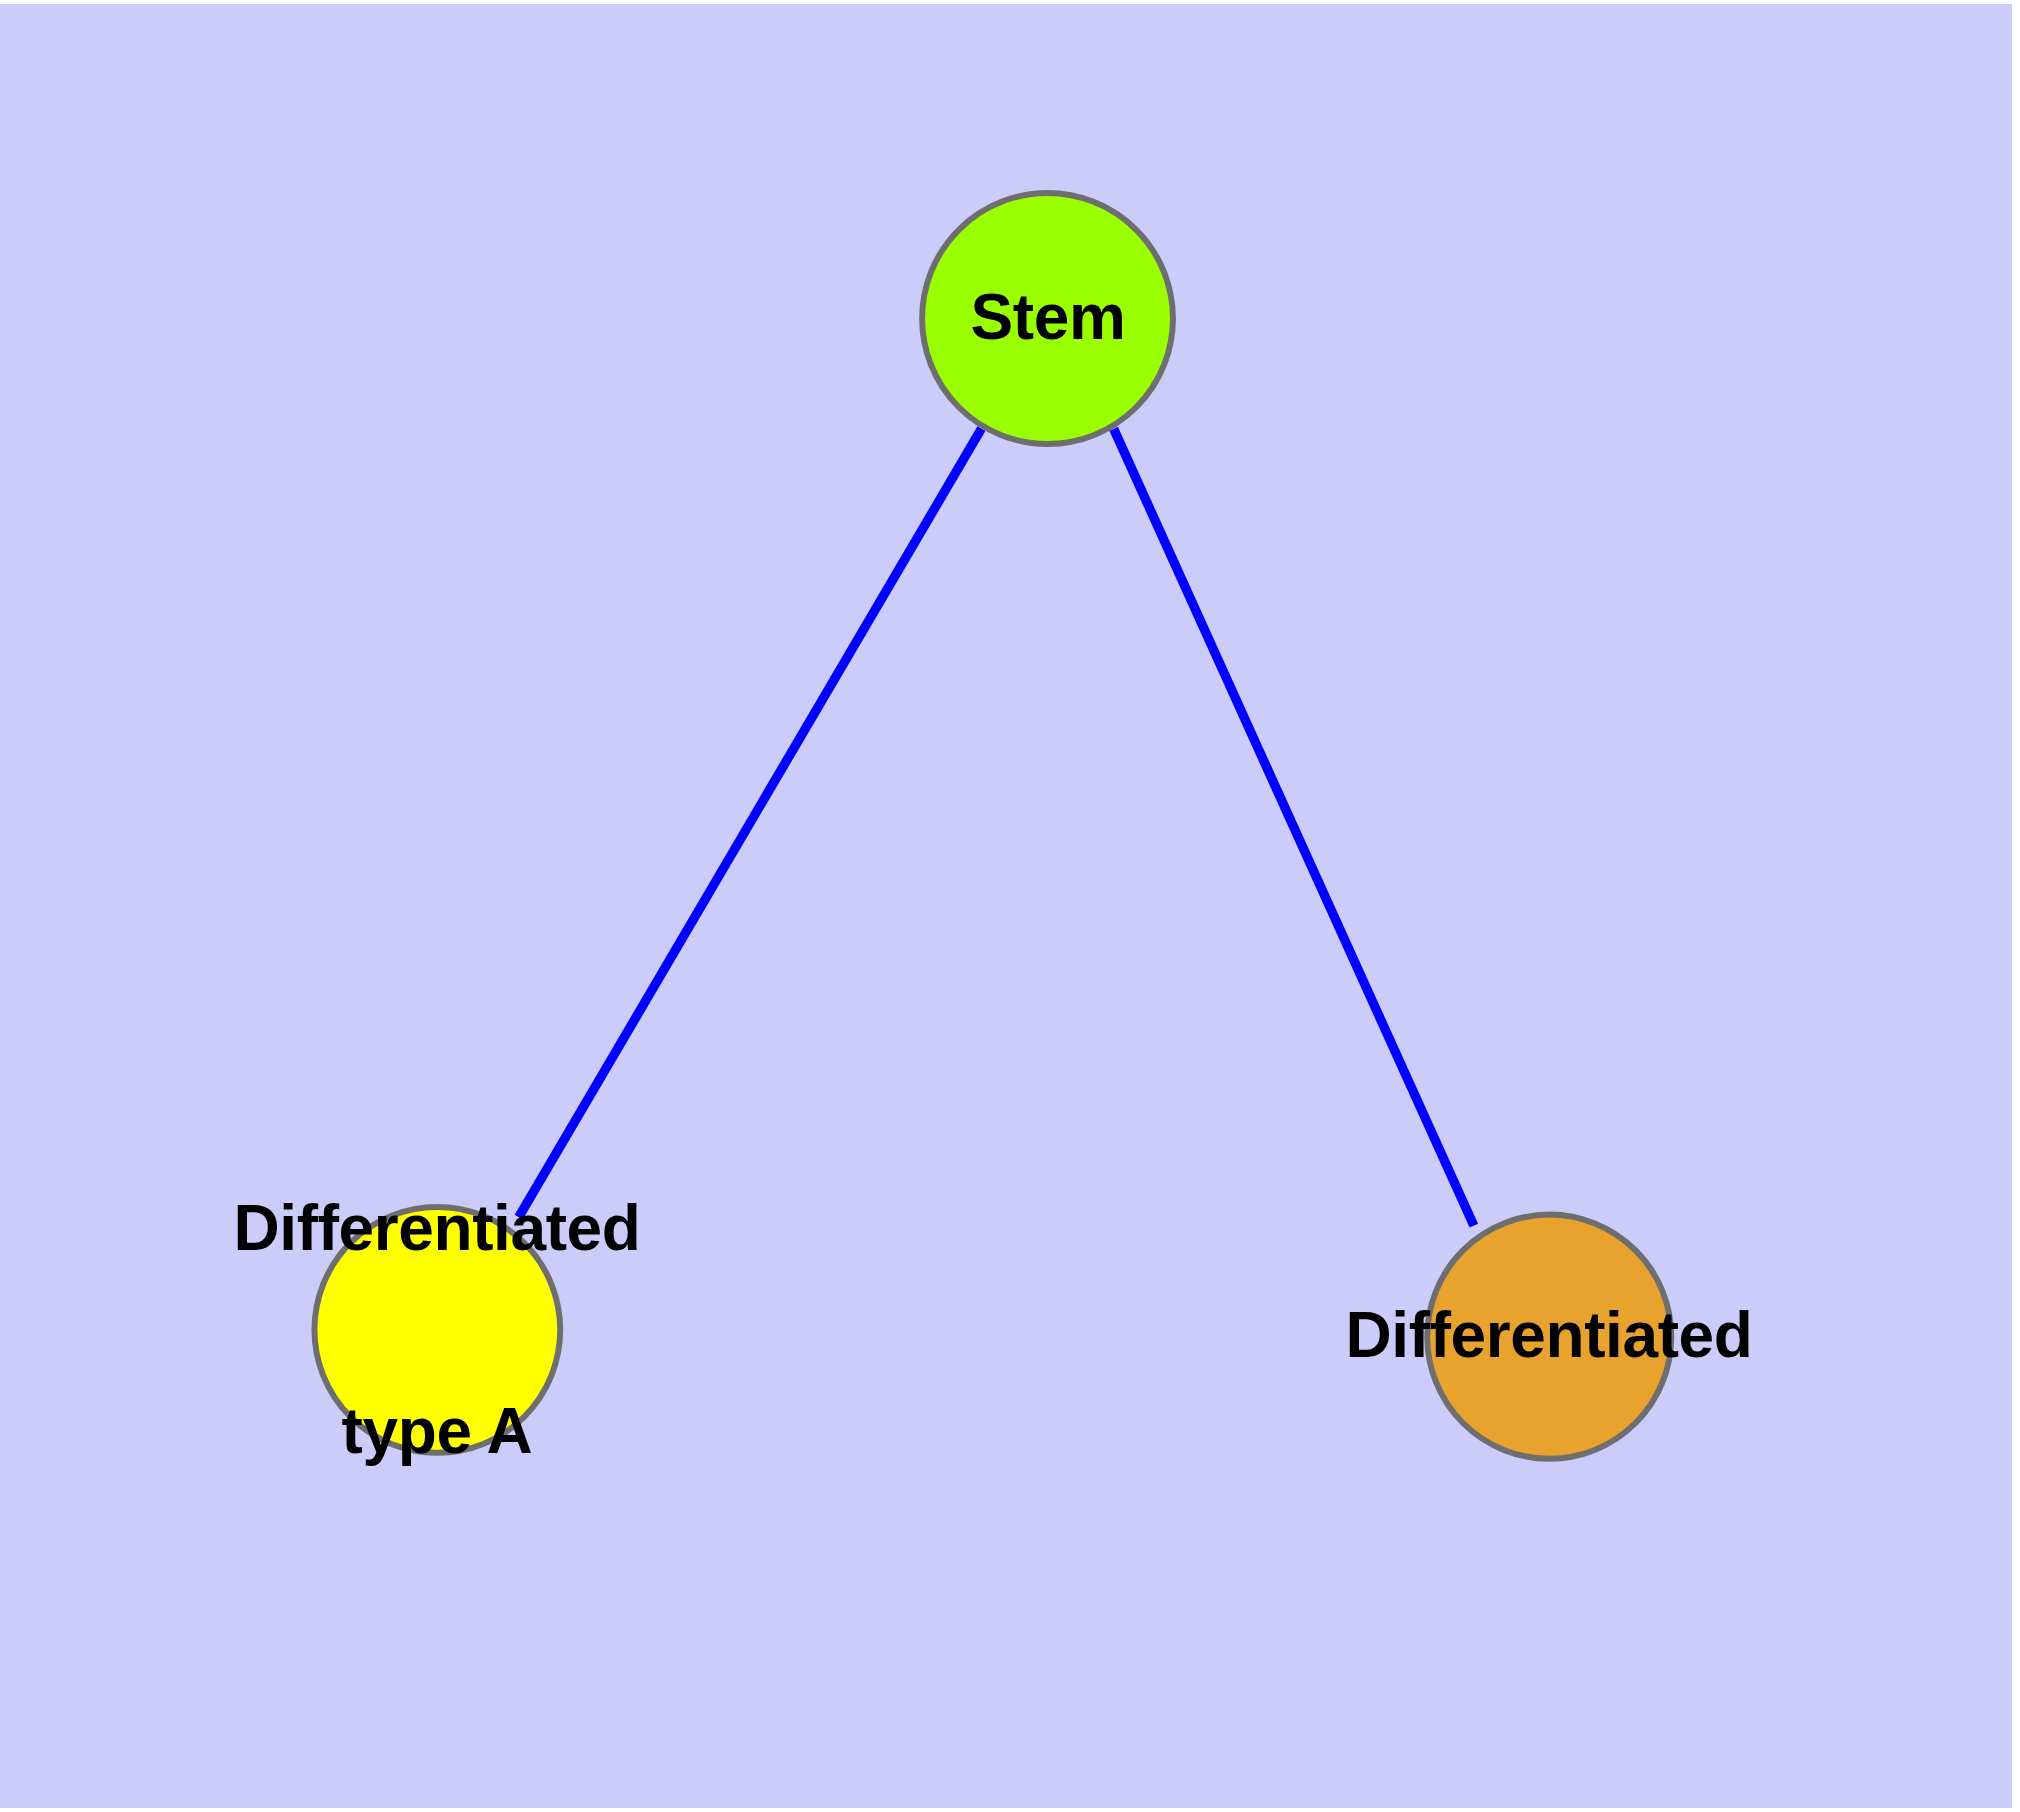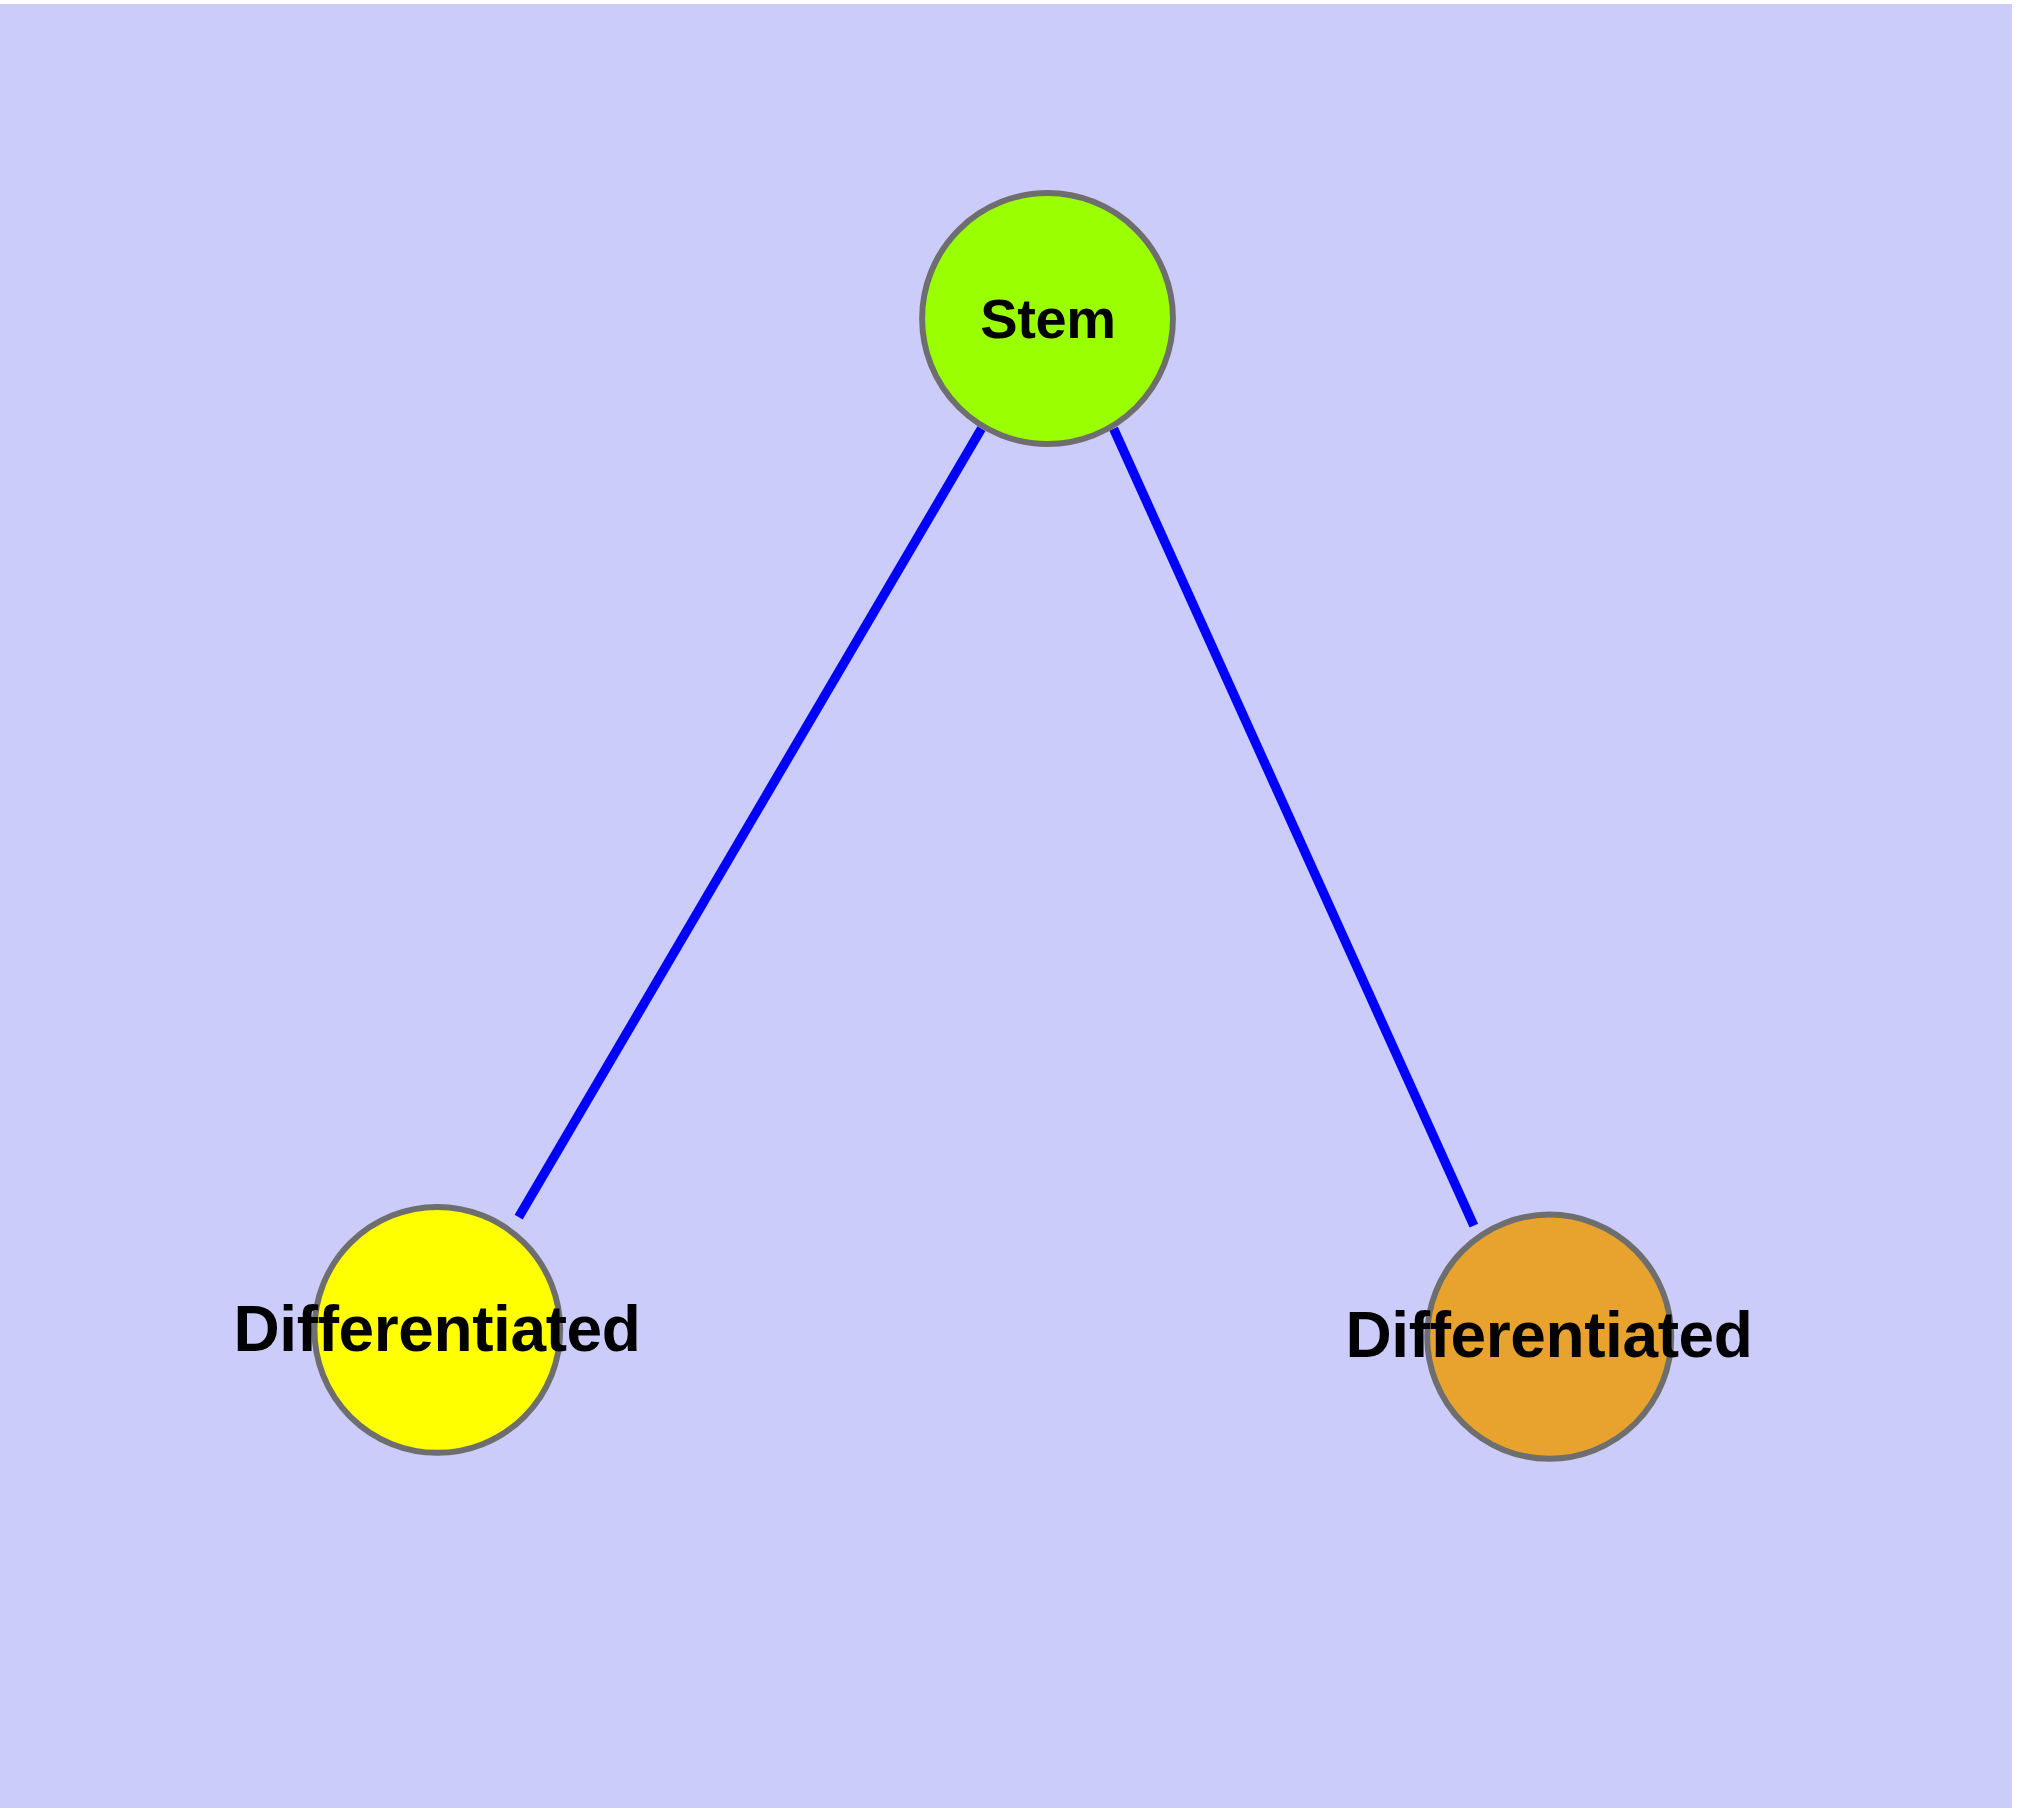--- a/index.html
+++ b/index.html
@@ -40,21 +40,21 @@
     line-height: 1.06;
     white-space: pre;
     pointer-events: none;
     -webkit-font-smoothing: antialiased;
   }
   .node-label.big {
     font-size: 64px;
     letter-spacing: -0.4px;
   }
   .node-label.stem {
-    font-size: 56px;
+    font-size: 64px;
     letter-spacing: -0.4px;
   }
   #label-stem {
     left: 1048px;
     top: 314px;
     transform: translate(-50%, -50%);
     width: 509px;
   }
   #label-diff-a {
     left: 437px;
@@ -89,20 +89,21 @@
         <circle cx="1828" cy="1572" r="144" fill="#e8a32e" stroke="#6e6e6e" stroke-width="7"></circle>
       </g>
     </svg>
 
     <div class="node-label stem" id="label-stem">
       <span class="label-line">Stem</span>
     </div>
 
     <div class="node-label big" id="label-diff-a">
       <span class="label-line">Differentiated</span>
+      <span class="label-line">type A</span>
     </div>
 
     <div class="node-label big" id="label-diff-b">
       <span class="label-line">Differentiated</span>
     </div>
 
   </div>
 </div>
 
 

